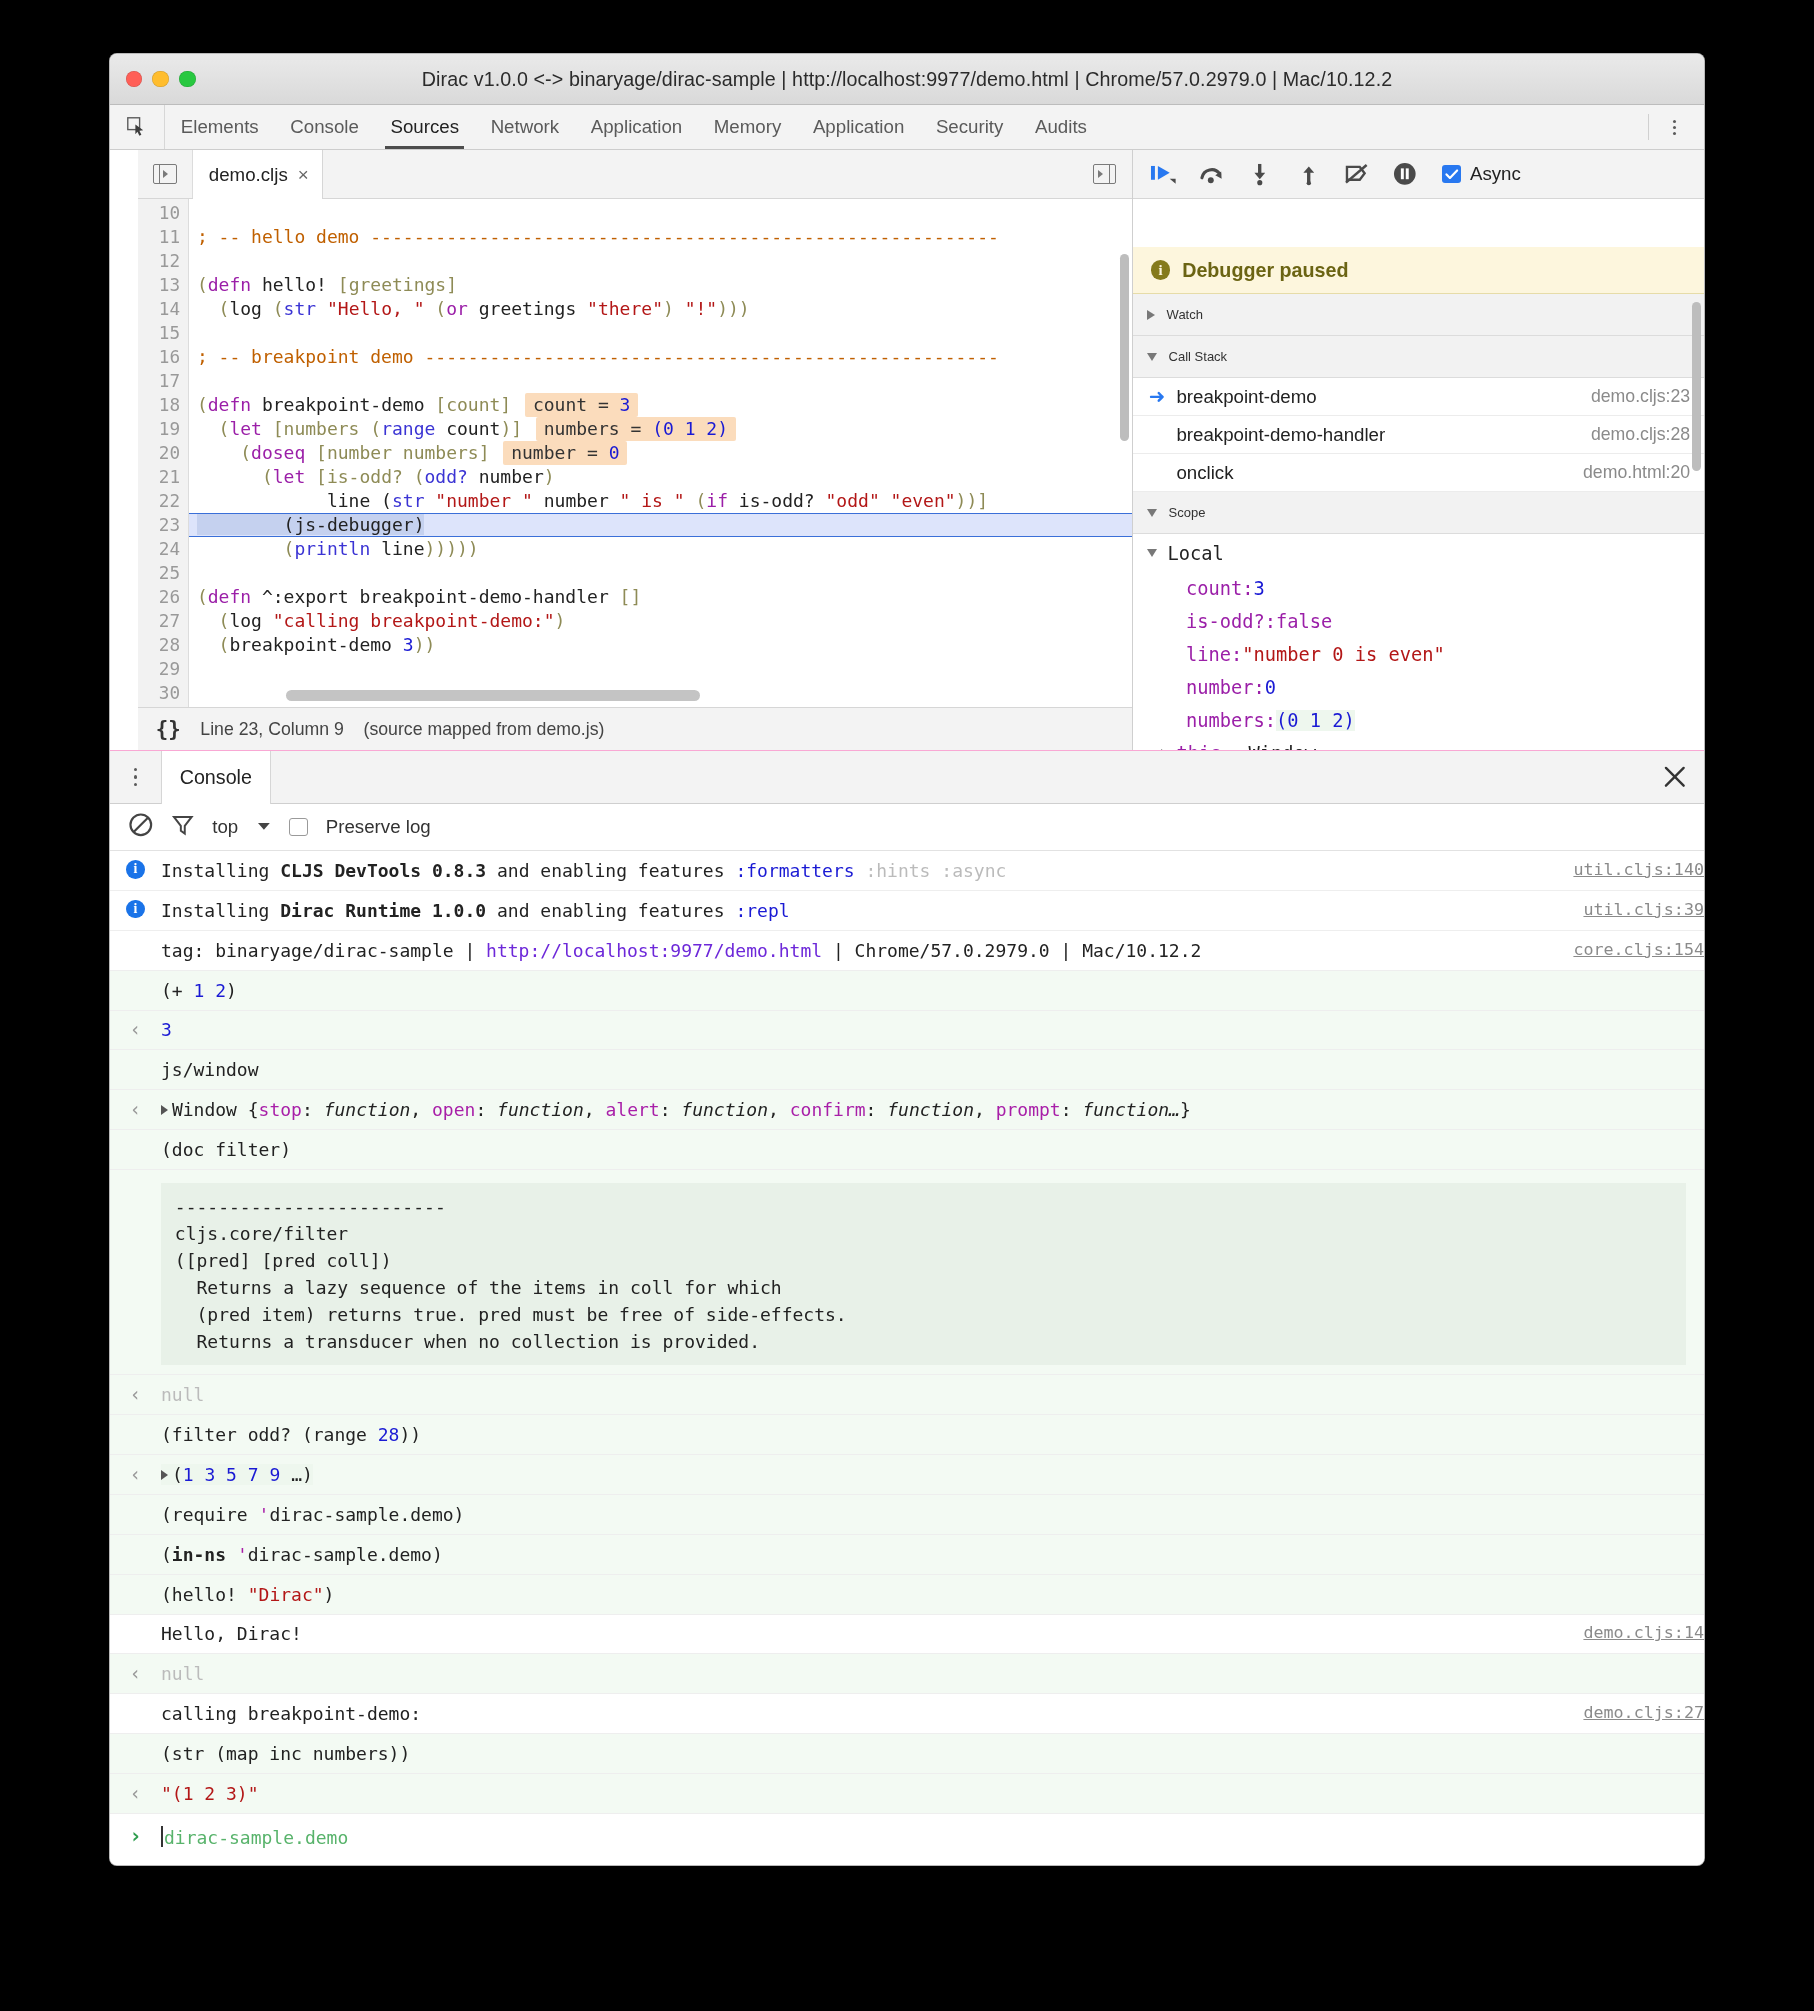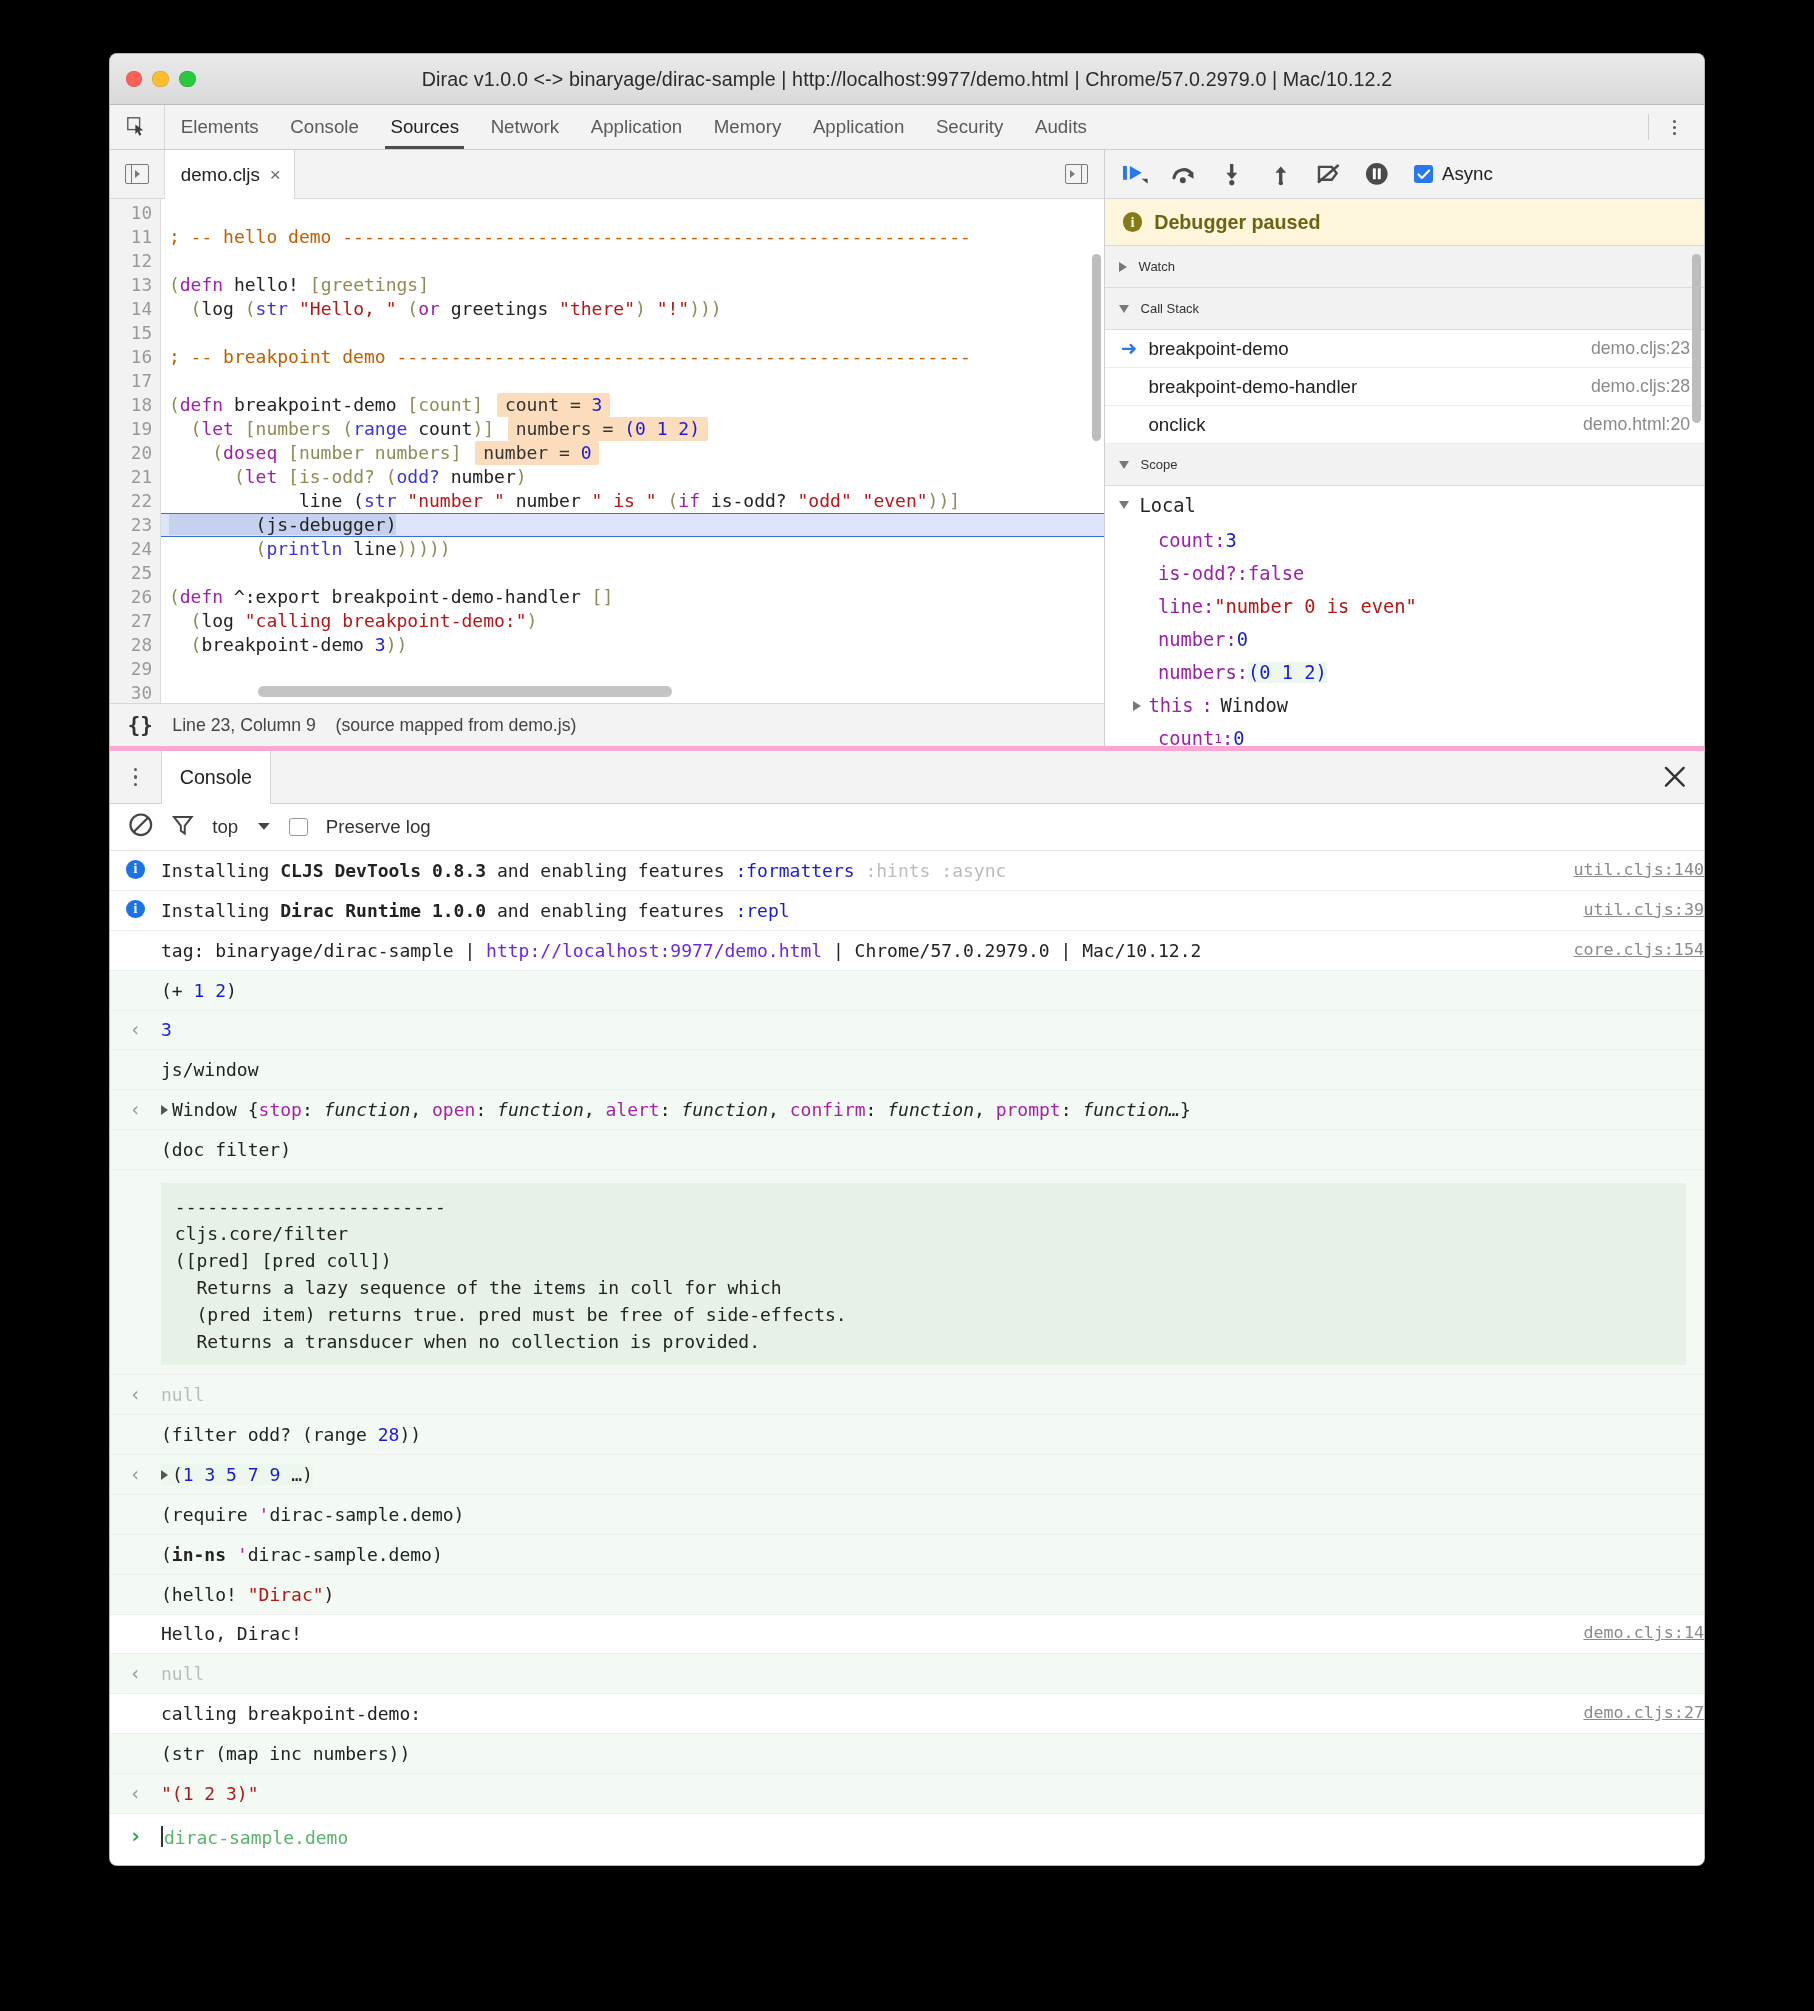--- a/index.html
+++ b/index.html
@@ -67,21 +67,21 @@
   #tabbar-right { margin-left: auto; display: flex; align-items: center; }
   #tabbar-sep { width: 1px; height: 25.6px; background: #d0d0d0; margin: 0 3.9px; }
   #kebab {
     width: 43px; display: flex; flex-direction: column; align-items: center;
     justify-content: center; gap: 3px; margin-right: 7.9px;
   }
   #kebab i { width: 3px; height: 3px; border-radius: 50%; background: #5a5a5a; display: block; }
 
   
   #sources {
-    flex: 0 0 auto; height: 601px; display: flex; border-bottom: 5px solid #f9a8d4;
+    flex: 0 0 auto; height: 601px; display: flex; border-bottom: 1px solid #f9a8d4; padding-left: 28px;
   }
   #editor-col { width: 995px; display: flex; flex-direction: column; border-right: 1px solid #cfcfcf; }
   #editor-tabstrip {
     height: 49px; background: #f3f3f3; border-bottom: 1px solid #d6d6d6;
     display: flex; align-items: stretch;
   }
   #nav-toggle { width: 55px; display: flex; align-items: center; justify-content: center; border-right: 1px solid #dcdcdc; }
   .panel-ico { width: 23.6px; height: 19.7px; border: 1.6px solid #7a7a7a; border-radius: 2px; position: relative; }
   .panel-ico.left::before { content: ""; position: absolute; left: 0; top: 0; bottom: 0; width: 4.9px; border-right: 1.6px solid #7a7a7a; }
   .panel-ico.left::after {
@@ -139,21 +139,21 @@
     background: #c4c4c4; border-radius: 5.9px;
   }
   #editor-status {
     height: 43px; background: #f3f3f3; border-top: 1px solid #d6d6d6;
     display: flex; align-items: center; gap: 19.7px; padding: 0 17.7px;
     font-size: 17.7px; color: #444; flex: 0 0 auto;
   }
   #fmt-btn { font-family: "DejaVu Sans Mono", monospace; font-weight: bold; font-size: 20.7px; color: #333; }
 
   
-  #dbg { flex: 1; display: flex; flex-direction: column; background: #fff; position: relative; }
+  #dbg { flex: 1; display: flex; flex-direction: column; background: #fff; position: relative; gap: 48px; }
   #dbg-toolbar {
     height: 49px; background: #f3f3f3; border-bottom: 1px solid #d6d6d6;
     display: flex; align-items: center; gap: 18.7px; padding: 0 15.8px; flex: 0 0 auto;
   }
   .dbg-ico { width: 29.6px; height: 29.6px; display: flex; align-items: center; justify-content: center; }
   #async-wrap { display: flex; align-items: center; gap: 8.9px; margin-left: 3.9px; }
   #async-box {
     width: 18.7px; height: 18.7px; border-radius: 3px; background: #2878f0;
     display: flex; align-items: center; justify-content: center;
   }

